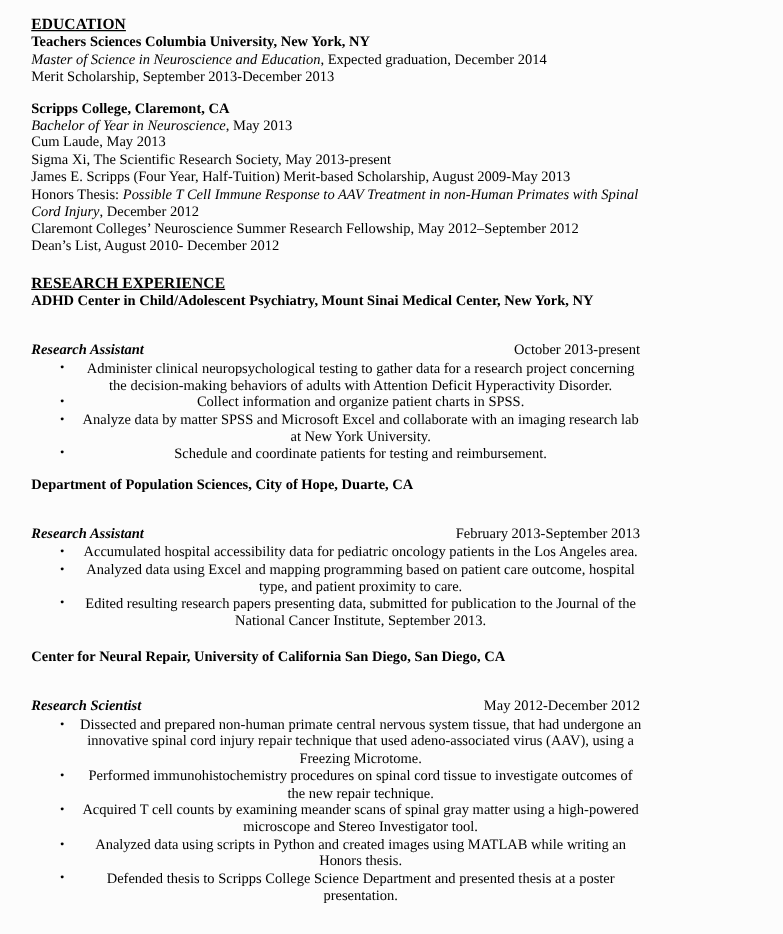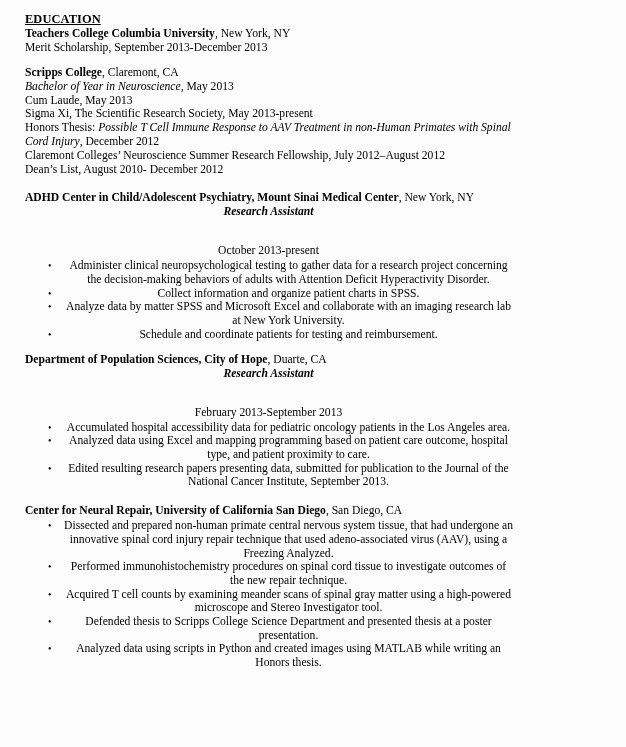--- a/index.html
+++ b/index.html
@@ -30,30 +30,29 @@
     letter-spacing: 0.1px;
     margin: 0;
     line-height: 15px;
   }
   .section-heading-wrap { line-height: 15px; }
   .org-line {
     line-height: 14px;
     white-space: nowrap;
   }
   .org-name { font-weight: bold; }
-  .org-loc { font-weight: normal; }
+  .org-loc { font-weight: bold; }
   .plain-line { line-height: 13.8px; }
   .italic { font-style: italic; }
   .title-row {
     display: flex;
     justify-content: space-between;
-    align-items: center;
+    align-items: flex-end;
     line-height: 14px;
     width: 487px;
-    flex-direction: column;
   }
   .job-title {
     font-weight: bold;
     font-style: italic;
   }
   .job-date { font-weight: normal; font-style: normal; margin-top: 25px; }
   ul.bullets {
     list-style: none;
     margin: 1px 0 0 0;
     padding: 0;
@@ -80,21 +79,24 @@
 <body>
 
 <div class="page">
 
   <div class="section-heading-wrap">
     <span class="section-heading">EDUCATION</span>
   </div>
 
   <div>
     <div class="org-line">
-      <span class="org-name">Teachers College Columbia University</span><span class="org-loc">, New York, NY</span>
+      <span class="org-name">Teachers Sciences Columbia University</span><span class="org-loc">, New York, NY</span>
+    </div>
+    <div class="plain-line">
+      <span class="italic">Master of Science in Neuroscience and Education</span><span>, Expected graduation, December 2014</span>
     </div>
     <div class="plain-line">
       <span>Merit Scholarship, September 2013-December 2013</span>
     </div>
   </div>
 
   <div class="gap-md"></div>
 
   <div>
     <div class="org-line">
@@ -103,32 +105,38 @@
     <div class="plain-line">
       <span class="italic">Bachelor of Year in Neuroscience</span><span>, May 2013</span>
     </div>
     <div class="plain-line">
       <span>Cum Laude, May 2013</span>
     </div>
     <div class="plain-line">
       <span>Sigma Xi, The Scientific Research Society, May 2013-present</span>
     </div>
     <div class="plain-line">
+      <span>James E. Scripps (Four Year, Half-Tuition) Merit-based Scholarship, August 2009-May 2013</span>
+    </div>
+    <div class="plain-line">
       <span>Honors Thesis: </span><span class="italic">Possible T Cell Immune Response to AAV Treatment in non-Human Primates with Spinal Cord Injury</span><span>, December 2012</span>
     </div>
     <div class="plain-line">
-      <span>Claremont Colleges’ Neuroscience Summer Research Fellowship, July 2012–August 2012</span>
+      <span>Claremont Colleges’ Neuroscience Summer Research Fellowship, May 2012–September 2012</span>
     </div>
     <div class="plain-line">
       <span>Dean’s List, August 2010- December 2012</span>
     </div>
   </div>
 
   <div class="gap-lg"></div>
 
+  <div class="section-heading-wrap">
+    <span class="section-heading">RESEARCH EXPERIENCE</span>
+  </div>
 
   <div>
     <div class="org-line">
       <span class="org-name">ADHD Center in Child/Adolescent Psychiatry, Mount Sinai Medical Center</span><span class="org-loc">, New York, NY</span>
     </div>
     <div class="title-row">
       <span class="job-title">Research Assistant</span>
       <span class="job-date">October 2013-present</span>
     </div>
     <ul class="bullets">
@@ -155,22 +163,26 @@
       <li>Edited resulting research papers presenting data, submitted for publication to the Journal of the National Cancer Institute, September 2013.</li>
     </ul>
   </div>
 
   <div class="gap-lg"></div>
 
   <div>
     <div class="org-line">
       <span class="org-name">Center for Neural Repair, University of California San Diego</span><span class="org-loc">, San Diego, CA</span>
     </div>
+    <div class="title-row">
+      <span class="job-title">Research Scientist</span>
+      <span class="job-date">May 2012-December 2012</span>
+    </div>
     <ul class="bullets">
-      <li>Dissected and prepared non-human primate central nervous system tissue, that had undergone an innovative spinal cord injury repair technique that used adeno-associated virus (AAV), using a Freezing Analyzed.</li>
+      <li>Dissected and prepared non-human primate central nervous system tissue, that had undergone an innovative spinal cord injury repair technique that used adeno-associated virus (AAV), using a Freezing Microtome.</li>
       <li>Performed immunohistochemistry procedures on spinal cord tissue to investigate outcomes of the new repair technique.</li>
       <li>Acquired T cell counts by examining meander scans of spinal gray matter using a high-powered microscope and Stereo Investigator tool.</li>
+      <li>Analyzed data using scripts in Python and created images using MATLAB while writing an Honors thesis.</li>
       <li>Defended thesis to Scripps College Science Department and presented thesis at a poster presentation.</li>
-      <li>Analyzed data using scripts in Python and created images using MATLAB while writing an Honors thesis.</li>
     </ul>
   </div>
 
 </div>
 
 </body></html>

